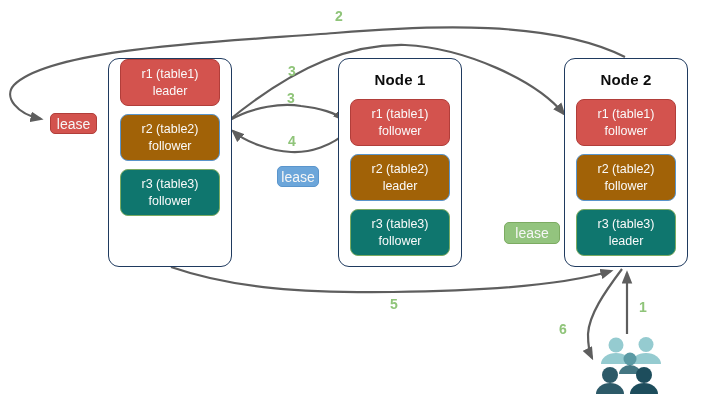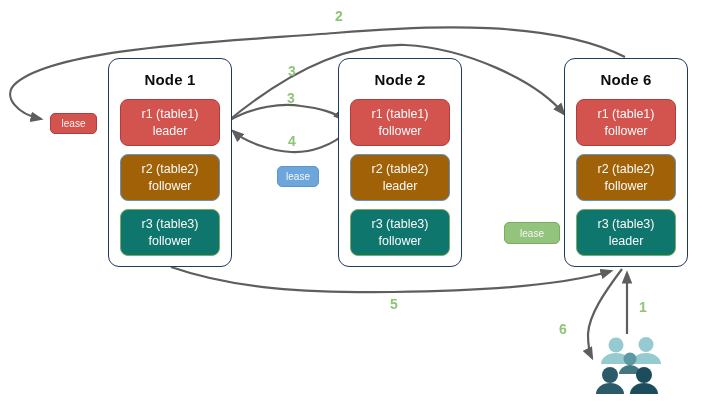--- a/index.html
+++ b/index.html
@@ -35,21 +35,21 @@
     color:#fafafa; font-size:12.5px; line-height:1.3; text-align:center;
   }
   .replica.red   { background:#d3534e; border:1px solid #b13e3a; }
   .replica.blue  { background:#a16207; border:1px solid #5a95cc; }
   .replica.green { background:#0f766e; border:1px solid #7cab62; }
 
   .lease {
     position:absolute;
     display:flex; align-items:center; justify-content:center;
     border-radius:5px;
-    color:#f6f6f6; font-size:10px;
+    color:#f6f6f6; font-size:14px;
   }
   .lease.red   { left:50px;  top:113px; width:47px; height:21px; background:#d3534e; border:1.5px solid #b13e3a; }
   .lease.blue  { left:277px; top:166px; width:42px; height:21px; background:#6ca6da; border:1.5px solid #5a95cc; }
   .lease.green { left:504px; top:222px; width:56px; height:22px; background:#93c47e; border:1.5px solid #7cab62; }
 
   .step {
     position:absolute;
     transform:translate(-50%,-50%);
     font-size:14px; font-weight:bold; color:#8fc479;
   }
@@ -70,53 +70,52 @@
     <path class="arrow" d="M 625,57 C 552,20 430,25 335,33 C 235,41 52,47 14,85 C 3,97 17,114 41,119" marker-end="url(#ah)"></path>
     <path class="arrow" d="M 228,121 C 300,62 355,44 405,45 C 465,48 536,80 564,114" marker-end="url(#ah)"></path>
     <path class="arrow" d="M 228,121 C 254,106 283,103 301,106 C 319,108 337,113 344,120" marker-end="url(#ah)"></path>
     <path class="arrow" d="M 348,131 C 332,146 310,153 291,152 C 271,151 245,142 233,131" marker-end="url(#ah)"></path>
     <path class="arrow" d="M 171,267 C 235,289 305,293 393,292 C 487,291 567,284 611,271" marker-end="url(#ah)"></path>
     <path class="arrow" d="M 627,334 L 627,273" marker-end="url(#ah)"></path>
     <path class="arrow" d="M 622,269 C 604,293 589,315 588,334 C 588,347 590,354 592,358" marker-end="url(#ah)"></path>
   </svg>
 
   <div class="node" style="left:108px; top:58px;">
-    <div class="node-title">Node 1</div>
     <div class="replica red">
       <div>r1 (table1)</div>
       <div>leader</div>
     </div>
     <div class="replica blue">
       <div>r2 (table2)</div>
       <div>follower</div>
     </div>
     <div class="replica green">
       <div>r3 (table3)</div>
       <div>follower</div>
     </div>
   </div>
 
   <div class="node" style="left:338px; top:58px;">
-    <div class="node-title">Node 2</div>
+    <div class="node-title">Node 1</div>
     <div class="replica red">
       <div>r1 (table1)</div>
       <div>follower</div>
     </div>
     <div class="replica blue">
       <div>r2 (table2)</div>
       <div>leader</div>
     </div>
     <div class="replica green">
       <div>r3 (table3)</div>
       <div>follower</div>
     </div>
   </div>
 
   <div class="node" style="left:564px; top:58px;">
-    <div class="node-title">Node 6</div>
+    <div class="node-title">Node 2</div>
     <div class="replica red">
       <div>r1 (table1)</div>
       <div>follower</div>
     </div>
     <div class="replica blue">
       <div>r2 (table2)</div>
       <div>follower</div>
     </div>
     <div class="replica green">
       <div>r3 (table3)</div>

